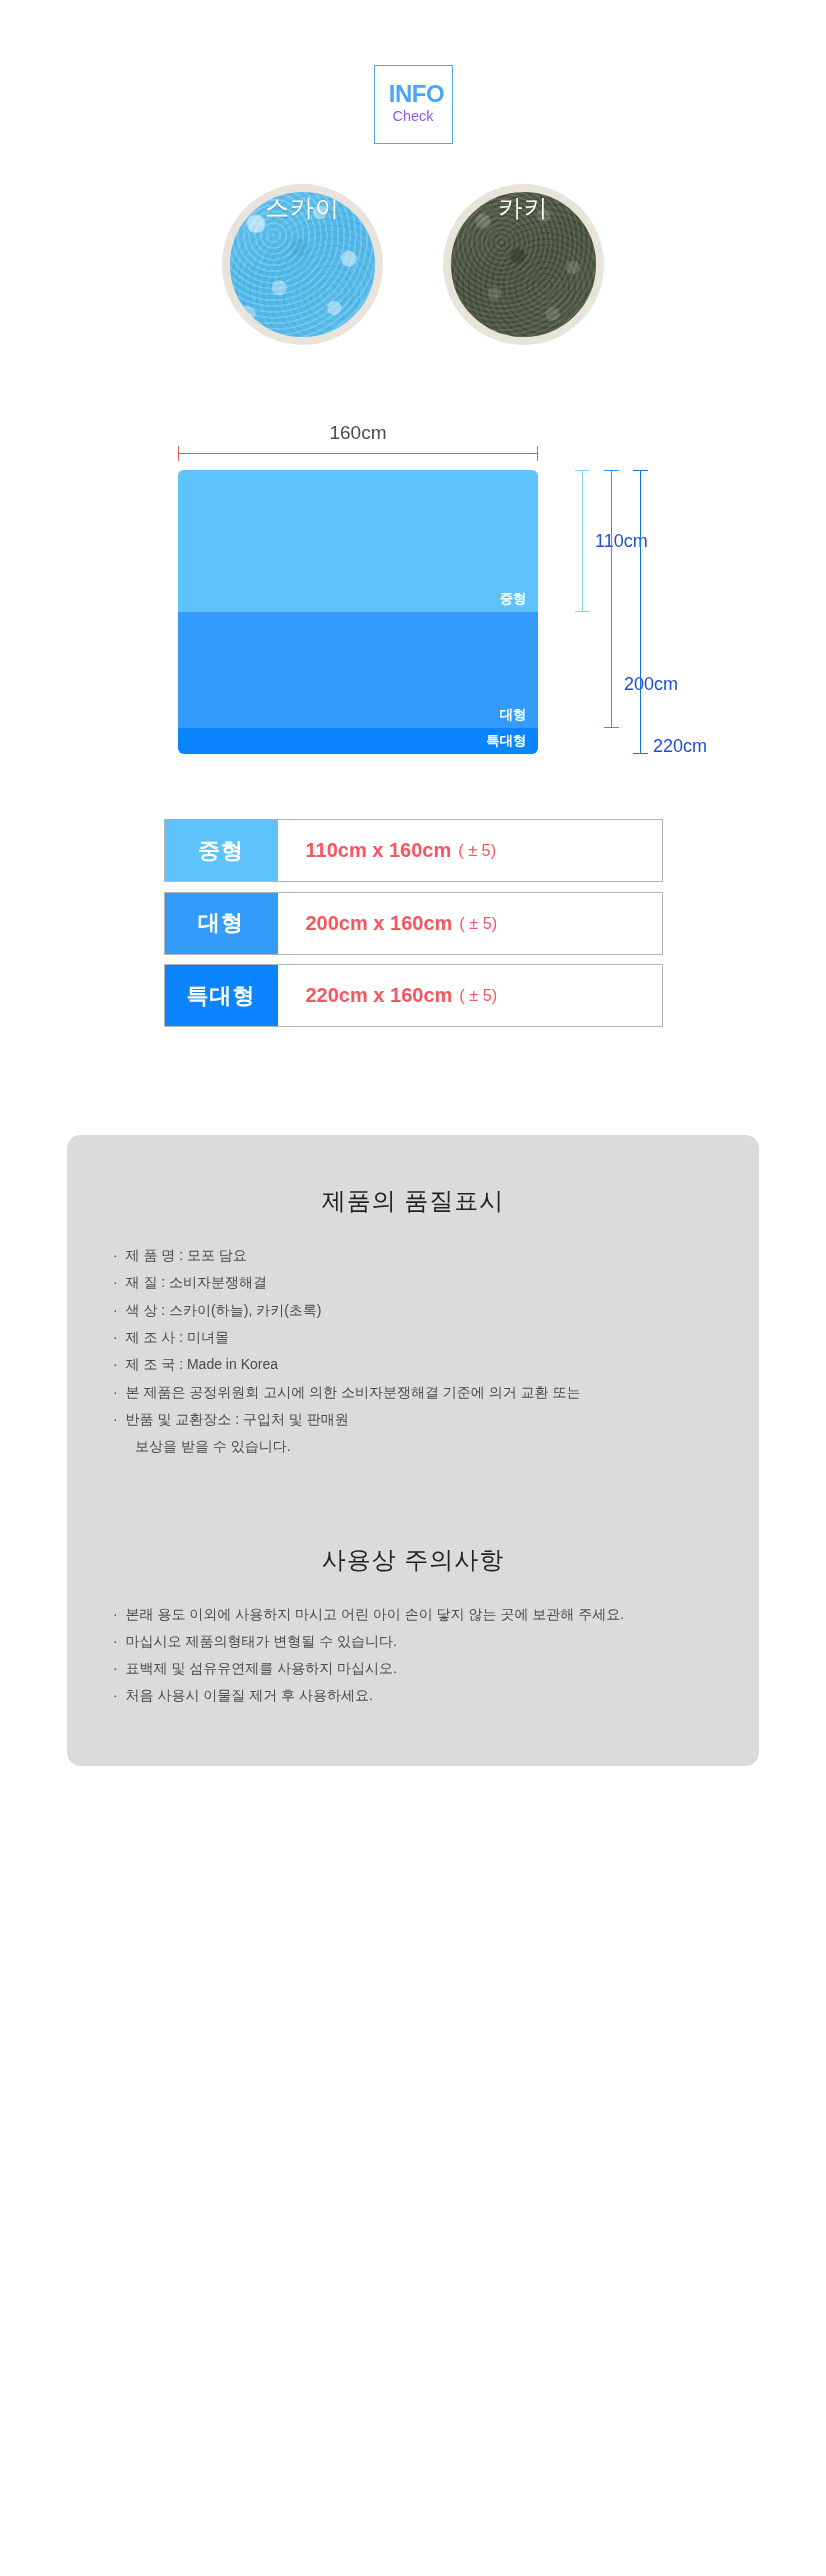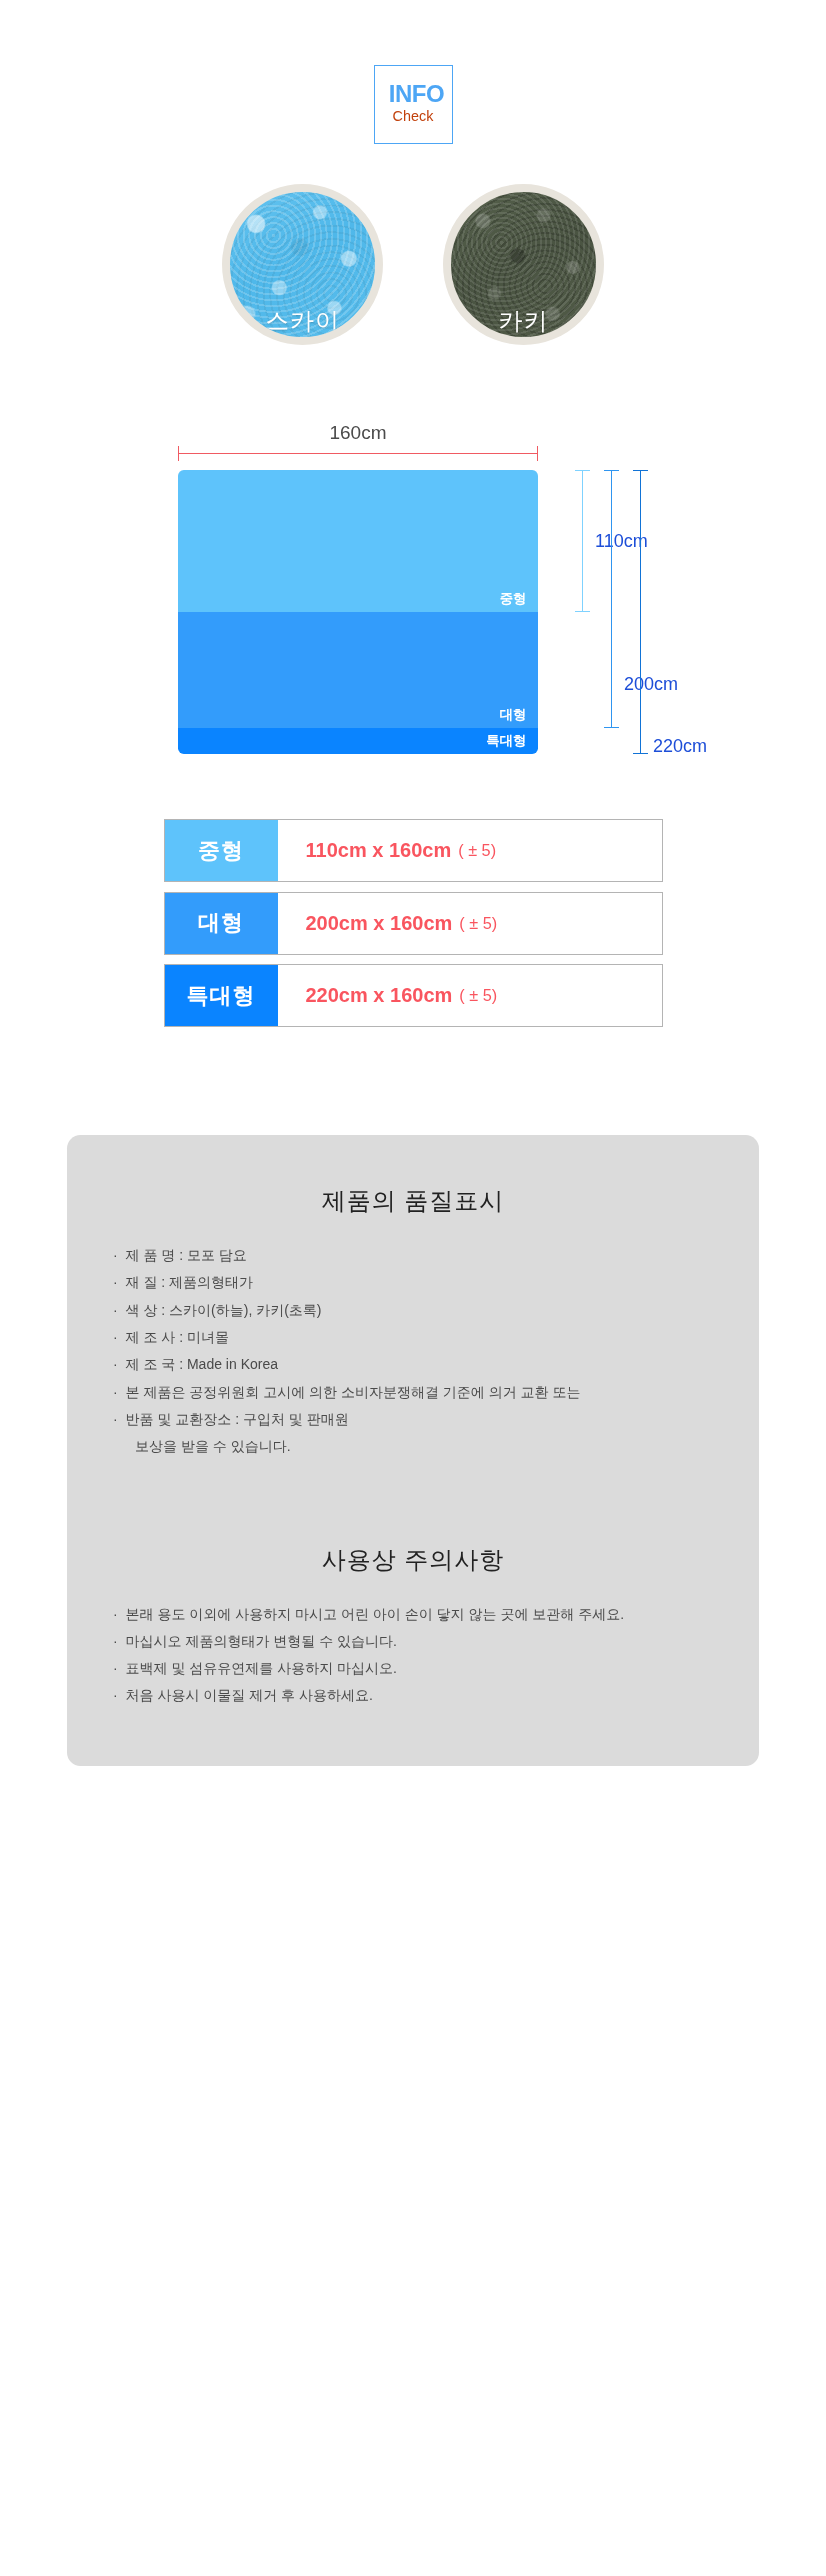--- a/index.html
+++ b/index.html
@@ -39,39 +39,39 @@
   .info-badge .info-main {
     font-size: 24px;
     font-weight: bold;
     color: #4da6f5;
     letter-spacing: -0.5px;
     line-height: 1;
     margin-left: 7px;
   }
   .info-badge .info-sub {
     font-size: 14.4px;
-    color: #c2410c;
+    color: #8b5cf6;
     line-height: 1.45;
     font-weight: normal;
   }
 
   
   .colors {
     display: flex;
     justify-content: center;
     gap: 60px;
     margin-top: 40px;
   }
   .color-chip {
     width: 161px;
     height: 161px;
     border-radius: 50%;
     border: 8.6px solid #e8e4dc;
     display: flex;
-    align-items: flex-end;
+    align-items: flex-start;
     justify-content: center;
     position: relative;
     overflow: hidden;
   }
   .color-chip .chip-label {
     position: relative;
     z-index: 3;
     color: #ffffff;
     font-size: 24px;
     letter-spacing: 1px;
@@ -361,21 +361,21 @@
         <span class="size-tol">( ± 5)</span>
       </div>
     </div>
   </div>
 
   <div class="info-panel">
 
     <div class="panel-heading">제품의 품질표시</div>
     <ul class="panel-list">
       <li>제 품 명 : 모포 담요</li>
-      <li>재     질 : 제품의형태가</li>
+      <li>재     질 : 소비자분쟁해결</li>
       <li>색     상 : 스카이(하늘), 카키(초록)</li>
       <li>제 조 사 : 미녀몰</li>
       <li>제 조 국 : Made in Korea</li>
       <li>본 제품은 공정위원회 고시에 의한 소비자분쟁해결 기준에 의거 교환 또는</li>
       <li>반품 및 교환장소 : 구입처 및 판매원</li>
       <li class="cont">보상을 받을 수 있습니다.</li>
     </ul>
 
     <div class="panel-heading caution">사용상 주의사항</div>
     <ul class="panel-list">

